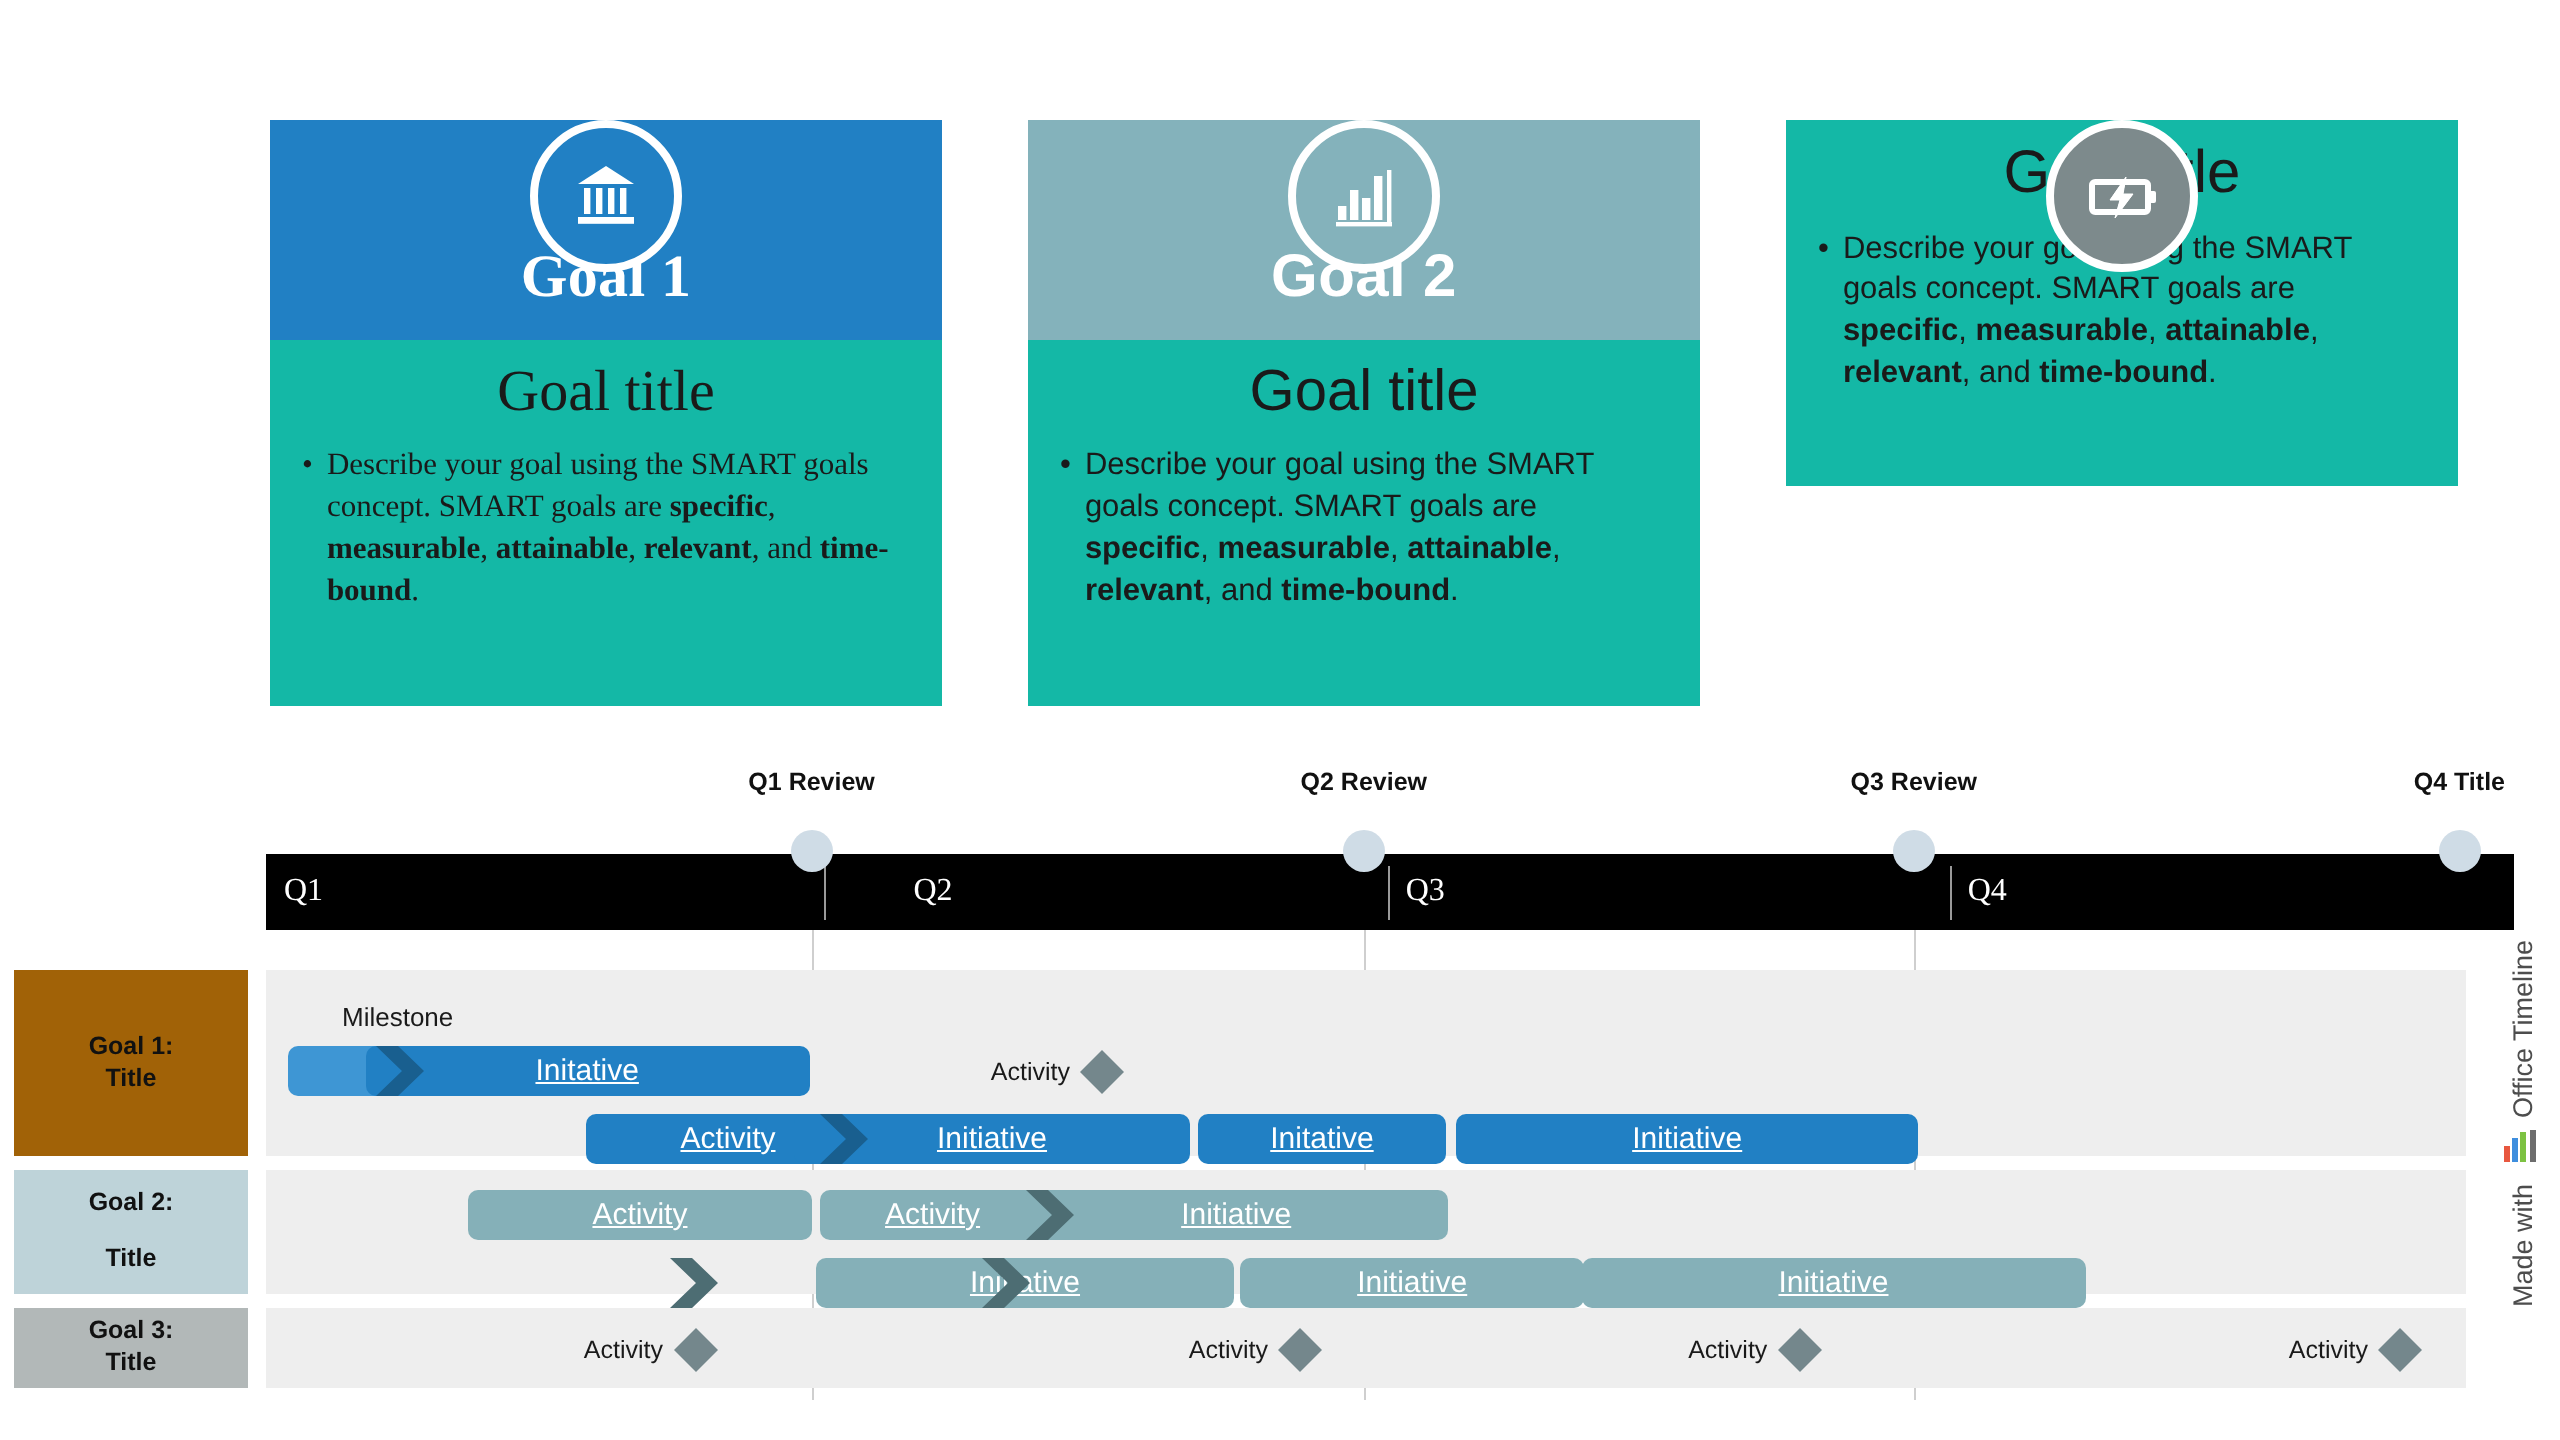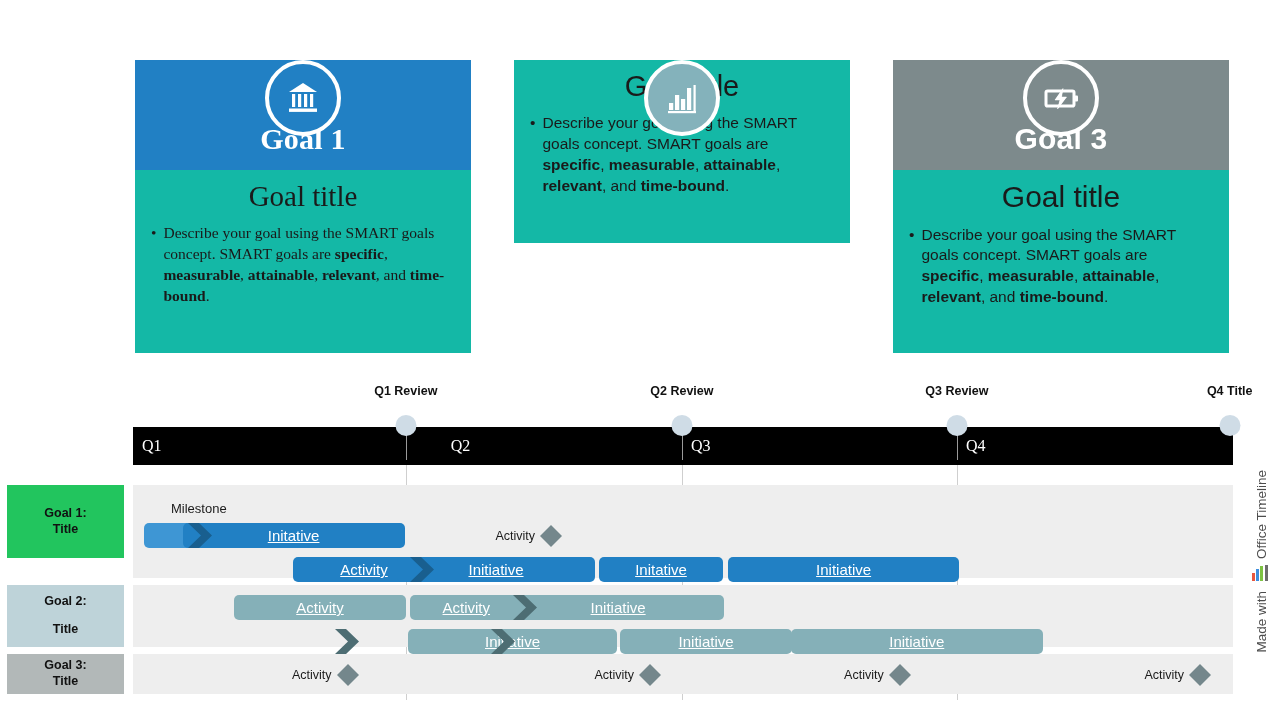--- a/index.html
+++ b/index.html
@@ -62,21 +62,21 @@
     position:absolute;top:-1px;transform:translateX(-50%);
     font-size:12.5px;font-weight:bold;color:#111;white-space:nowrap;
   }
   .review-dot{
     position:absolute;width:21px;height:21px;border-radius:50%;
     background:#cfdce6;transform:translateX(-50%);top:30px;z-index:3;
   }
 
   .tl-header{
     position:absolute;left:0;top:42px;width:1100px;height:38px;
-    background:#000000;z-index:2;
+    background:#000000;z-index:2;padding-left:24px;
   }
   .tl-q{
     position:absolute;top:0;height:38px;display:flex;align-items:center;
     color:#ffffff;font-size:16px;padding-left:9px;box-sizing:border-box;
     font-family:"Liberation Serif", serif;
   }
   .tl-qsep{position:absolute;top:6px;width:1px;height:27px;background:#9a9a9a;}
 
   .gridline{
     position:absolute;top:80px;width:1px;height:235px;background:#cfcfcf;z-index:0;
@@ -154,39 +154,39 @@
       <div class="badge" style="background: rgb(132, 178, 187);">
         <svg width="40" height="40" viewBox="0 0 40 40">
           <rect x="7" y="25" width="4.2" height="7" fill="#fff"></rect>
           <rect x="13" y="17" width="4.2" height="15" fill="#fff"></rect>
           <rect x="19" y="21" width="4.2" height="11" fill="#fff"></rect>
           <rect x="25" y="10" width="4.2" height="22" fill="#fff"></rect>
           <rect x="31.5" y="7" width="2.2" height="28" fill="#fff"></rect>
           <rect x="6" y="33" width="28" height="2.2" fill="#fff"></rect>
         </svg>
       </div>
+      <div class="card-head" style="background: rgb(132, 178, 187);">
+        <div class="card-head-title">Goal 2</div>
+      </div>
       <div class="card-body">
         <div class="card-title">Goal title</div>
         <div class="card-bullet">
           <span class="dot">•</span>
           <span class="txt"><span>Describe your goal using the SMART goals concept. SMART goals are </span><b>specific</b><span>, </span><b>measurable</b><span>, </span><b>attainable</b><span>, </span><b>relevant</b><span>, and </span><b>time-bound</b><span>.</span></span>
         </div>
       </div>
     </div>
     <div class="card card-3">
       <div class="badge" style="background: rgb(125, 138, 140);">
         <svg width="40" height="40" viewBox="0 0 40 40">
           <rect x="5" y="13" width="28" height="15" rx="1.6" fill="none" stroke="#fff" stroke-width="3"></rect>
           <rect x="33.5" y="17.5" width="3.5" height="6" rx="1" fill="#fff"></rect>
           <path d="M22 10.5 L14 22 L19 22 L16.5 31 L25.5 19 L20.5 19 Z" fill="#fff" stroke="#fff" stroke-width="0.5"></path>
           <path d="M22 10.5 L14 22 L19 22 L16.5 31 L25.5 19 L20.5 19 Z" fill="#fff"></path>
         </svg>
-      </div>
-      <div class="card-head" style="background: rgb(125, 138, 140);">
-        <div class="card-head-title">Goal 3</div>
       </div>
       <div class="card-body">
         <div class="card-title">Goal title</div>
         <div class="card-bullet">
           <span class="dot">•</span>
           <span class="txt"><span>Describe your goal using the SMART goals concept. SMART goals are </span><b>specific</b><span>, </span><b>measurable</b><span>, </span><b>attainable</b><span>, </span><b>relevant</b><span>, and </span><b>time-bound</b><span>.</span></span>
         </div>
       </div>
     </div>
   </div>
@@ -213,21 +213,21 @@
         <div class="tl-qsep" style="left: 74.9%;"></div>
       </div>
     <div id="tl-grid">
         <div class="gridline" style="left: 24.8%;"></div>
         <div class="gridline" style="left: 49.9%;"></div>
         <div class="gridline" style="left: 74.9%;"></div>
       </div>
   </div>
   <div id="tl-rows">
       <div class="row-band" style="top: 100px; height: 93px;"></div>
-      <div class="row-label" style="top: 100px; height: 73px; background: #22c55e;">
+      <div class="row-label" style="top: 100px; height: 93px; background: #a16207;">
         <div>Goal 1:</div>
         <div>Title</div>
       </div>
       <div class="mlabel" style="left: 171px; top: 116px;">Milestone</div>
       <div class="bar" style="left: 144px; width: 60.5px; top: 138px; background: rgb(62, 150, 212);"></div>
       <div class="bar" style="left: 182.5px; width: 222.2px; top: 138px; background: rgb(33, 128, 196);">
         <span>Initative</span>
       </div>
       <div class="bar" style="left: 292.5px; width: 143px; top: 172px; background: rgb(33, 128, 196);">
         <span>Activity</span>

